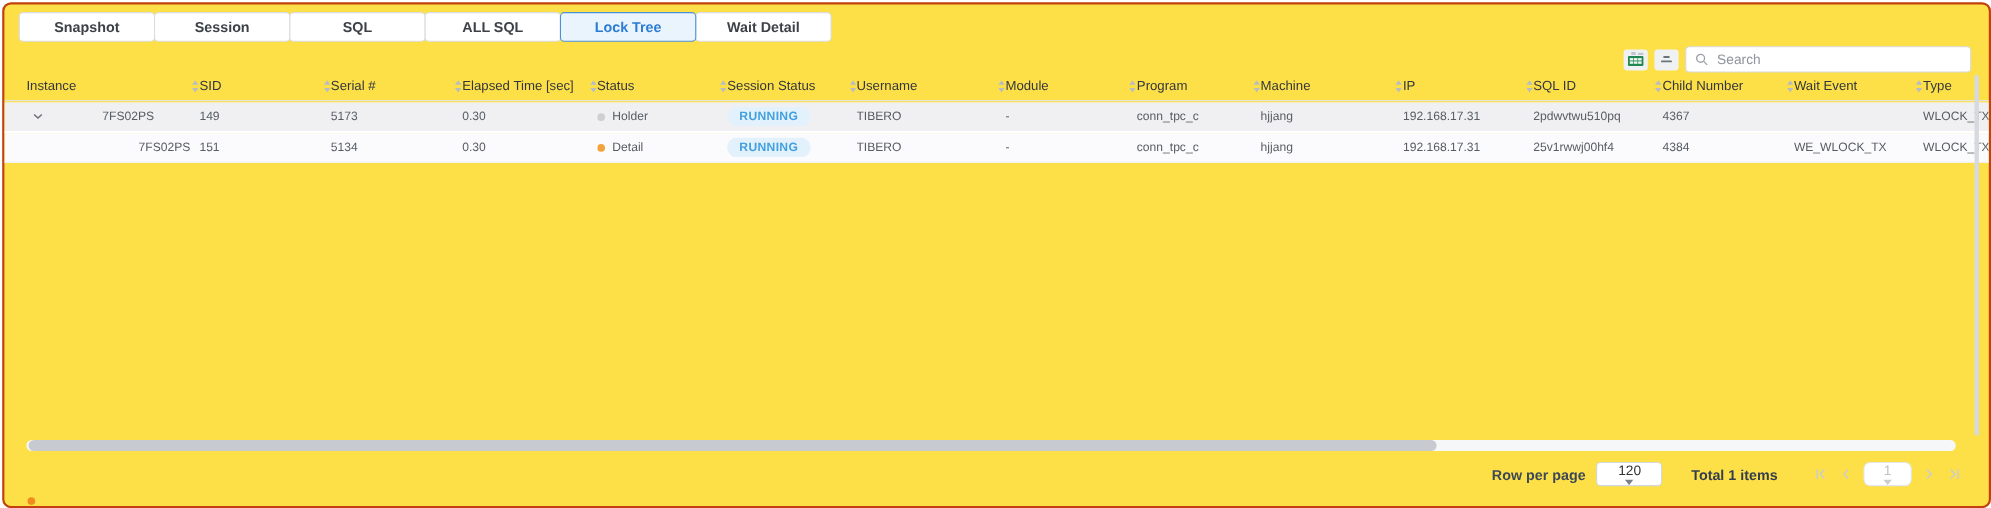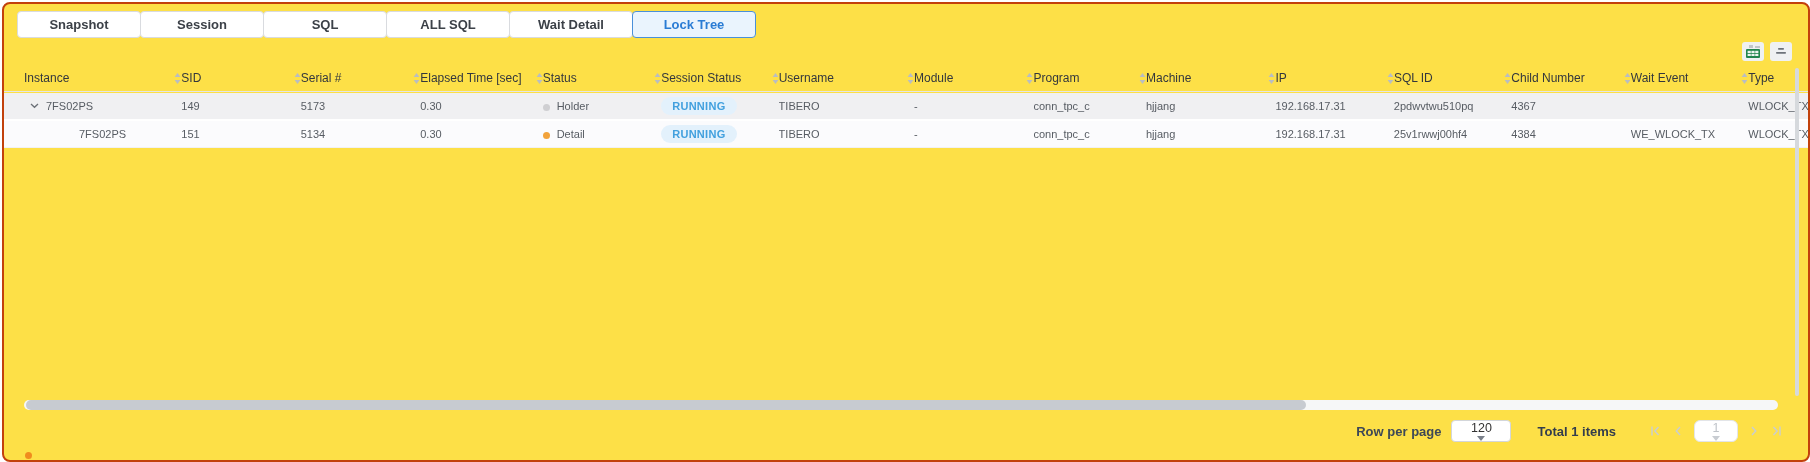--- a/index.html
+++ b/index.html
@@ -30,21 +30,21 @@
   .table-area{position:absolute;top:61px;left:0;right:0;}
   .thead{display:flex;height:26px;align-items:center;padding-left:20px;
     border-bottom:1px solid #e4e5e8;}
   .th{box-sizing:border-box;display:flex;justify-content:space-between;align-items:center;
     font-size:12px;font-weight:normal;color:#33373d;cursor:pointer;}
   .sort{display:flex;flex-direction:column;line-height:0;cursor:pointer;}
   .tr{display:flex;height:26px;align-items:center;padding-left:20px;font-size:11px;color:#575c63;}
   .tr.holder-row{background:#f0f0f2;margin-top:1px;border-bottom:2px solid #fff;}
   .tr.waiter-row{background:#fbfbfd;border-bottom:1px solid #f1f1f4;}
   .td{box-sizing:border-box;padding-right:8px;white-space:nowrap;overflow:hidden;}
-  .cell-first{display:flex;align-items:center;}
+  .cell-first{display:flex;align-items:center;gap:47px;}
   .expander{margin-left:6px;margin-right:7px;display:inline-flex;cursor:pointer;}
   .indent{display:inline-block;width:55px;}
   .dot{display:inline-block;width:7px;height:7px;border-radius:50%;margin-right:7px;vertical-align:-1px;}
   .dot.holder{background:#cfcfd2;}
   .dot.waiter{background:#f2a33c;}
   .badge{display:inline-block;padding:3px 11px;border-radius:11px;background:#e3f1fc;
     color:#42a0de;font-size:11px;font-weight:600;letter-spacing:.3px;}
 
   
   .c0{width:158px}.c1{width:120px}.c2{width:120px}.c3{width:123px}.c4{width:119px}
@@ -78,22 +78,22 @@
 </head>
 <body>
 
 <div class="panel">
 
   <div class="tab-bar">
     <button class="tab">Snapshot</button>
     <button class="tab">Session</button>
     <button class="tab">SQL</button>
     <button class="tab">ALL SQL</button>
+    <button class="tab active">Lock Tree</button>
     <button class="tab">Wait Detail</button>
-    <button class="tab active">Lock Tree</button>
   </div>
 
   <div class="toolbar">
     <button class="icon-btn">
       <span style="display:flex">
         <svg width="16" height="14" viewBox="0 0 16 14">
           <rect x="4" y="0" width="4" height="3" fill="#c2c6cb"></rect>
           <rect x="10" y="1" width="5" height="2" fill="#c2c6cb"></rect>
           <rect x="1" y="4" width="14" height="9" rx="1" fill="#22864f"></rect>
           <rect x="2.6" y="5.8" width="3.2" height="2.2" fill="#fff" opacity="0.92"></rect>
@@ -106,20 +106,29 @@
       </span>
     </button>
     <button class="icon-btn">
       <span style="display:flex">
         <svg width="14" height="11" viewBox="0 0 14 11">
           <rect x="4" y="2" width="6" height="1.7" rx="0.8" fill="#6d737b"></rect>
           <rect x="2" y="6" width="10" height="1.7" rx="0.8" fill="#6d737b"></rect>
         </svg>
       </span>
     </button>
+    <div class="search-box">
+      <span style="display:flex">
+        <svg width="12" height="12" viewBox="0 0 12 12">
+          <circle cx="5" cy="5" r="3.6" stroke="#9aa0a8" fill="none" stroke-width="1.2"></circle>
+          <line x1="7.8" y1="7.8" x2="11" y2="11" stroke="#9aa0a8" stroke-width="1.2"></line>
+        </svg>
+      </span>
+      <input placeholder="Search" style="">
+    </div>
   </div>
 
   <div class="table-area">
     <div class="thead">
       <div class="th c0">
           <span>Instance</span>
           <span class="sort">
             <svg width="7" height="11" viewBox="0 0 7 11">
               <path d="M3.5 0L6.4 4H0.6z" fill="#b9bdc3"></path>
               <path d="M3.5 11L0.6 7h5.8z" fill="#b9bdc3"></path>

